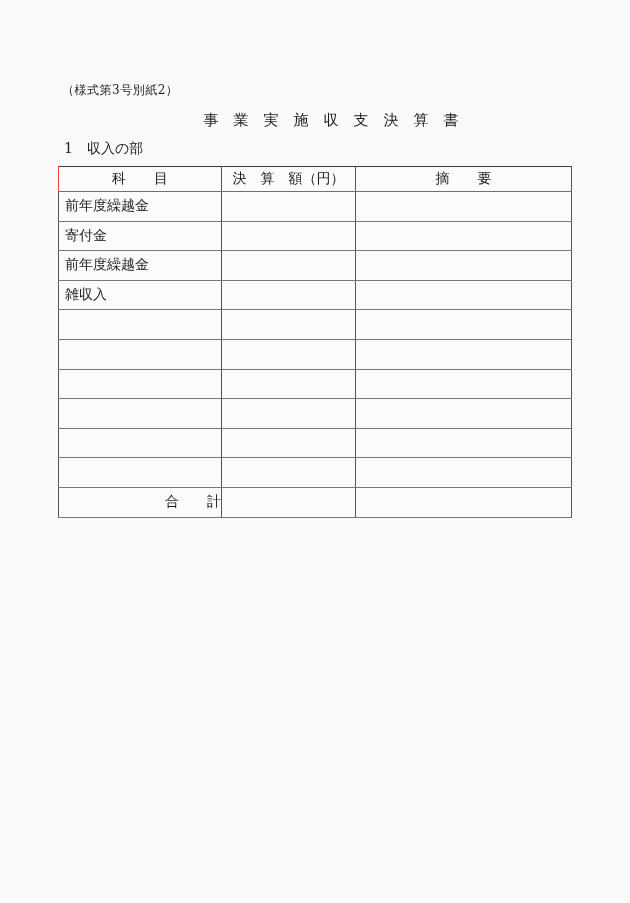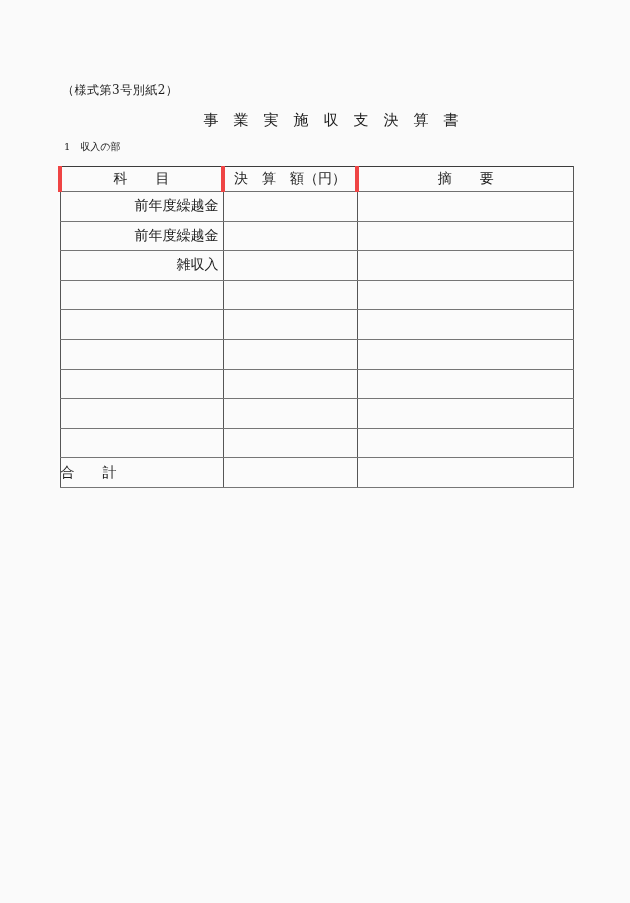--- a/index.html
+++ b/index.html
@@ -35,21 +35,21 @@
     top: 111px;
     width: 630px;
     text-align: center;
     font-size: 15px;
     white-space: pre;
   }
   .section-label {
     position: absolute;
     left: 64px;
     top: 140px;
-    font-size: 10px;
+    font-size: 14px;
     white-space: pre;
   }
   table.income-table {
     position: absolute;
     left: 58px;
     top: 166px;
     width: 513px;
     border-collapse: collapse;
     table-layout: fixed;
     border: 1.5px solid #3c3c3c;
@@ -57,41 +57,40 @@
   }
   .income-table col.c-item   { width: 163px; }
   .income-table col.c-amount { width: 134px; }
   .income-table col.c-note   { width: 216px; }
   .income-table th {
     height: 24px;
     font-weight: normal;
     font-size: 14px;
     text-align: center;
     vertical-align: middle;
-    border-left: 4px solid #ef4444;
+    border-left: 1px solid #ef4444;
     border-right: 1px solid #565656;
     border-bottom: 1px solid #707070;
     padding: 0;
     white-space: pre;
   }
   .income-table td {
     height: 28.6px;
     font-size: 14px;
     vertical-align: middle;
     border-left: 1px solid #565656;
     border-right: 1px solid #565656;
     border-top: 1px solid #767676;
     border-bottom: 1px solid #767676;
     padding: 0 4px 0 6px;
     white-space: pre;
     overflow: hidden;
-    text-align: right;
   }
   .income-table td.total-label-cell {
-    text-align: left;
+    text-align: right;
     padding: 0;
   }
 </style>
 </head>
 <body>
 
 <div class="page">
 
   <div class="form-label">（様式第3号別紙2）</div>
 
@@ -108,20 +107,25 @@
     <thead>
       <tr>
         <th>科　　目</th>
         <th>決　算　額（円）</th>
         <th>摘　　要</th>
       </tr>
     </thead>
     <tbody>
       <tr>
         <td>前年度繰越金</td>
+        <td></td>
+        <td></td>
+      </tr>
+      <tr>
+        <td>寄付金</td>
         <td></td>
         <td></td>
       </tr>
       <tr>
         <td>前年度繰越金</td>
         <td></td>
         <td></td>
       </tr>
       <tr>
         <td>雑収入</td>

